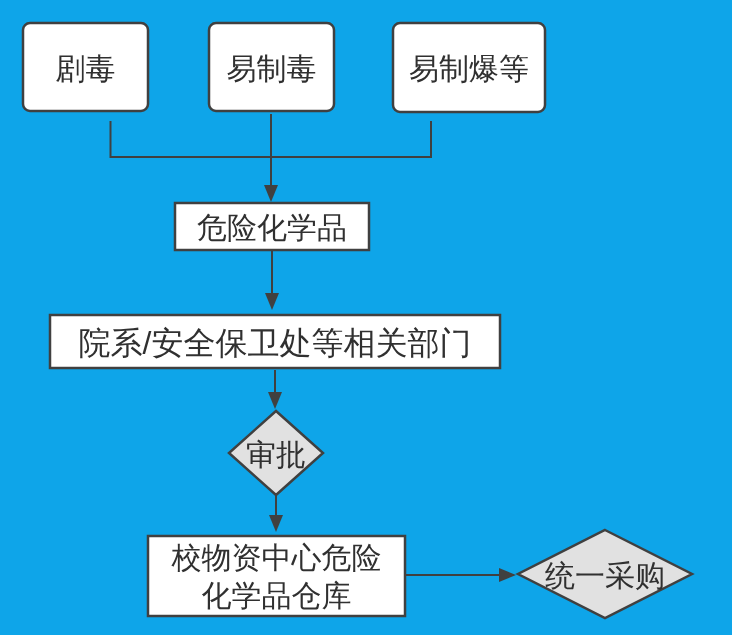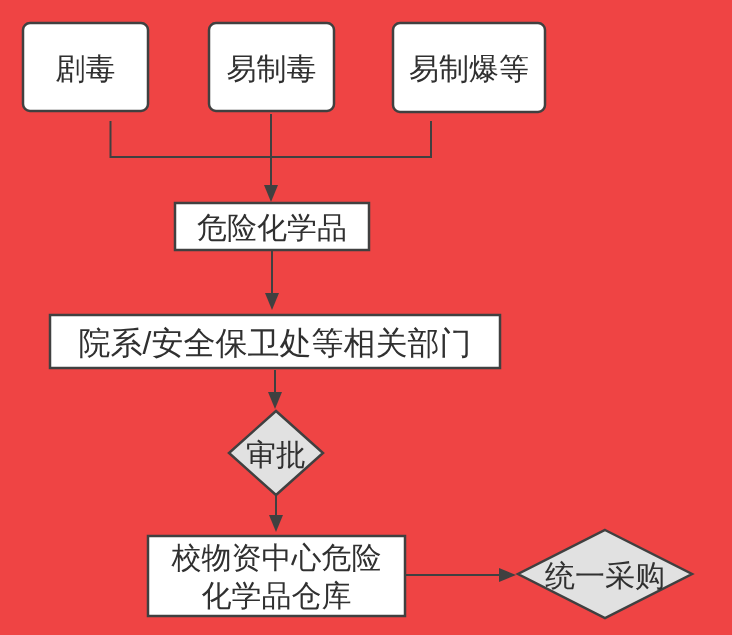--- a/index.html
+++ b/index.html
@@ -8,21 +8,21 @@
     background: #ffffff;
     width: 732px;
     height: 635px;
     overflow: hidden;
     font-family: "Liberation Sans", "DejaVu Sans", sans-serif;
   }
   .canvas-wrap {
     position: relative;
     width: 732px;
     height: 635px;
-    background: #ef4444;
+    background: #0ea5e9;
   }
   svg text {
     text-anchor: middle;
     dominant-baseline: central;
     fill: #303030;
     font-family: "Liberation Sans", "DejaVu Sans", sans-serif;
     font-size: 30px;
   }
   svg text.wide {
     font-size: 32px;

